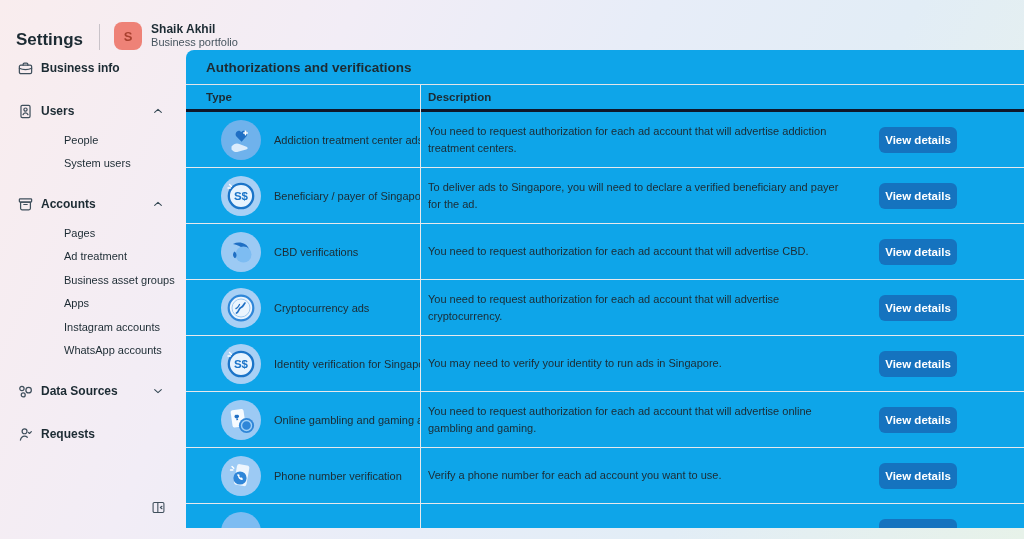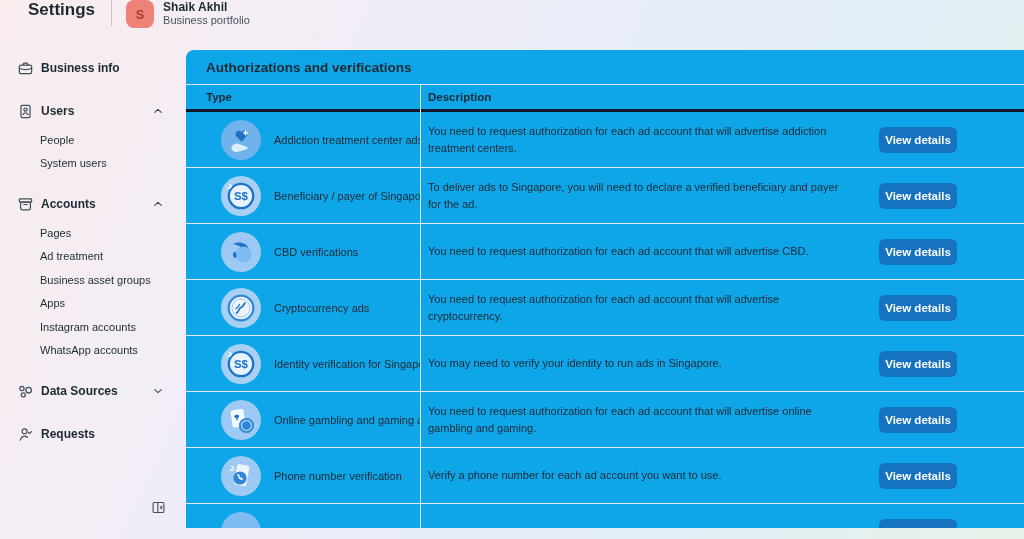--- a/index.html
+++ b/index.html
@@ -4,38 +4,38 @@
 <style>
   * { box-sizing: border-box; margin: 0; padding: 0; }
   html, body { width: 1024px; height: 539px; overflow: hidden; }
   body {
     font-family: "Liberation Sans", sans-serif;
     position: relative;
     background: linear-gradient(115deg, #f9edee 0%, #f2edf6 28%, #e7edf8 52%, #e2edf6 72%, #e7f2e9 100%);
     color: #1c2b33;
   }
   
-  .app-header { position: absolute; top: 0; left: 0; height: 50px; display: flex; align-items: flex-start; padding-left: 28px; }
+  .app-header { position: absolute; top: 0; left: 0; height: 50px; display: flex; align-items: flex-end; padding-left: 16px; }
   .settings-title { font-size: 17px; font-weight: bold; color: #1c2b33; }
   .header-divider { width: 1px; height: 26px; background: #c9c3c9; margin: 0 14px 0 16px; }
   .avatar { width: 28px; height: 28px; border-radius: 8px; background: #ee8277; color: #a8402f;
             font-weight: bold; font-size: 13px; display: flex; align-items: center; justify-content: center; }
   .user-block { margin-left: 9px; }
   .user-name { font-size: 12px; font-weight: bold; color: #1c2b33; line-height: 1.2; }
   .user-sub { font-size: 11px; color: #47555f; line-height: 1.25; }
   
   .sidebar { position: absolute; top: 50px; left: 0; width: 186px; bottom: 0; padding-top: 3px; }
   .side-section { margin-bottom: 13px; text-align: right; }
   .section-head { display: flex; align-items: center; height: 30px; padding: 0 22px 0 17px; cursor: pointer; }
   .section-icon { width: 18px; height: 18px; margin-right: 6px; color: #3f4f5c; flex: none; display: flex; align-items: center; }
   .section-label { font-size: 12px; font-weight: bold; color: #1c2b33; }
   .chev { margin-left: auto; color: #344854; display: flex; }
   .children { padding: 2px 0 1px 0; }
   .child-item { height: 23.5px; display: flex; align-items: center; padding-left: 40px;
-                font-size: 11px; color: #1c2b33; cursor: pointer; }
+                font-size: 11px; color: #1c2b33; cursor: pointer; margin-left: 24px; }
   .collapse-btn { position: absolute; right: 20px; bottom: 24px; width: 15px; height: 15px; color: #3f4f5c; cursor: pointer; }
   
   .panel { position: absolute; left: 186px; top: 50px; right: 0; height: 478px; background: #0ea5e9;
            border-top-left-radius: 8px; overflow: hidden; }
   .panel-title { height: 35px; line-height: 36px; padding-left: 20px; font-size: 13.5px; font-weight: bold;
                  color: #1c2b33; border-bottom: 1px solid #e2e5e9; }
   .v-divider { position: absolute; left: 234px; top: 35px; bottom: 0; width: 1px; background: #e6e9ed; }
   .col-head { height: 27px; display: flex; align-items: center; border-bottom: 3px solid #0f172a; }
   .col-type { width: 234px; padding-left: 20px; font-size: 11.5px; font-weight: bold; color: #1c2b33; }
   .col-desc { padding-left: 8px; font-size: 11.5px; font-weight: bold; color: #1c2b33; }

